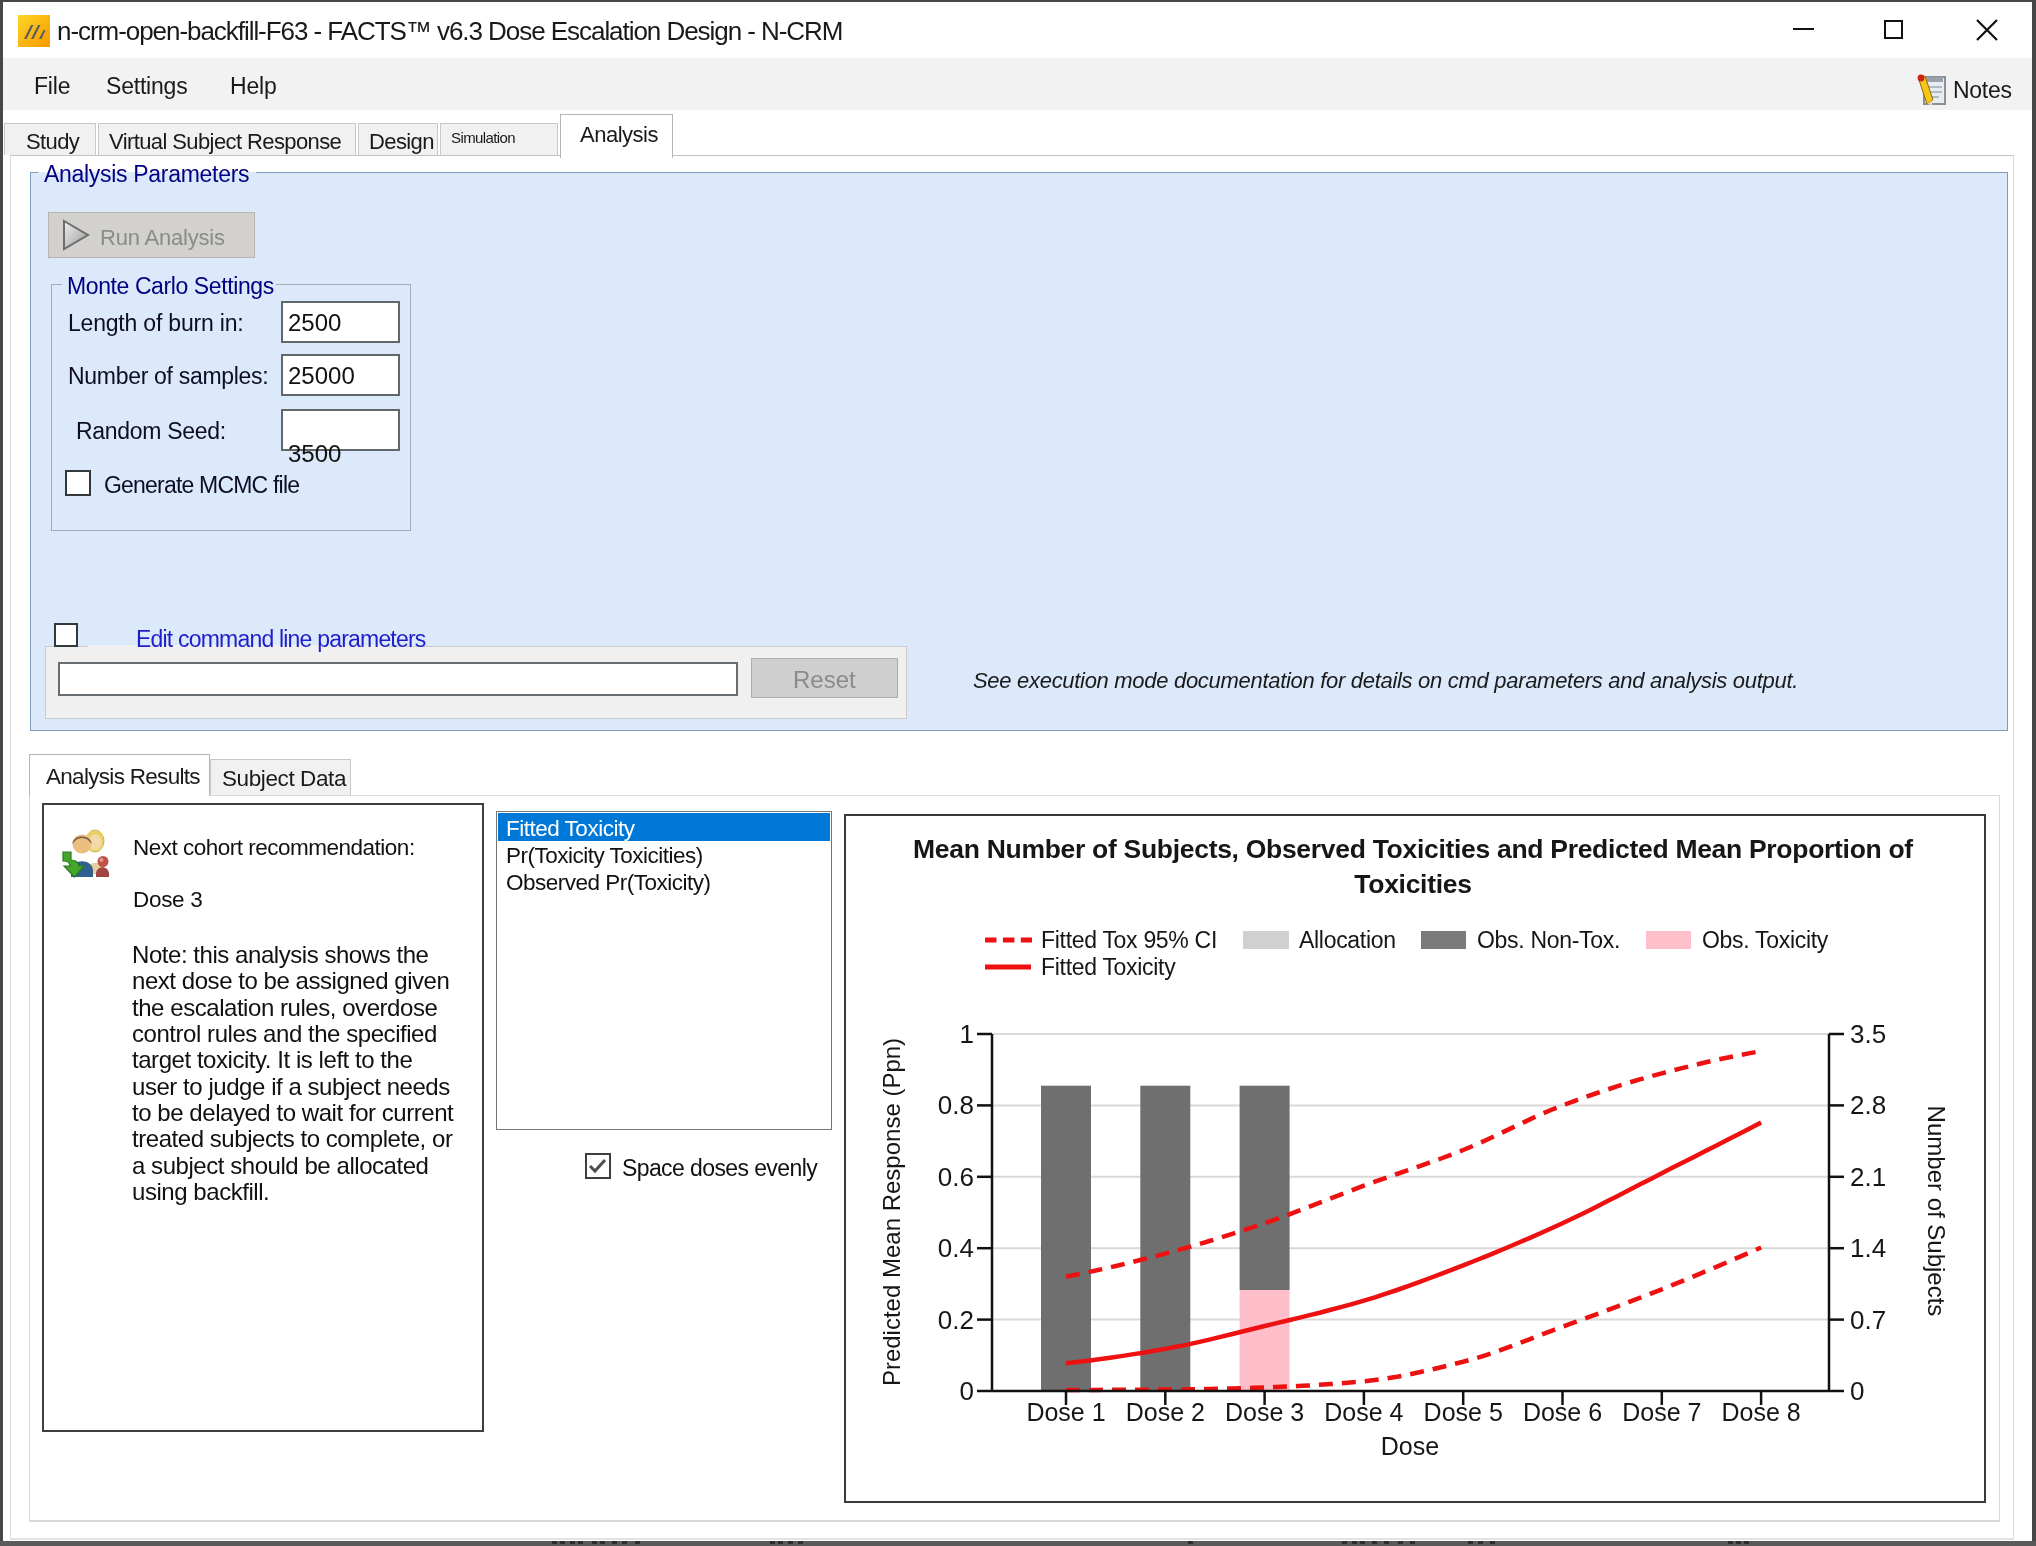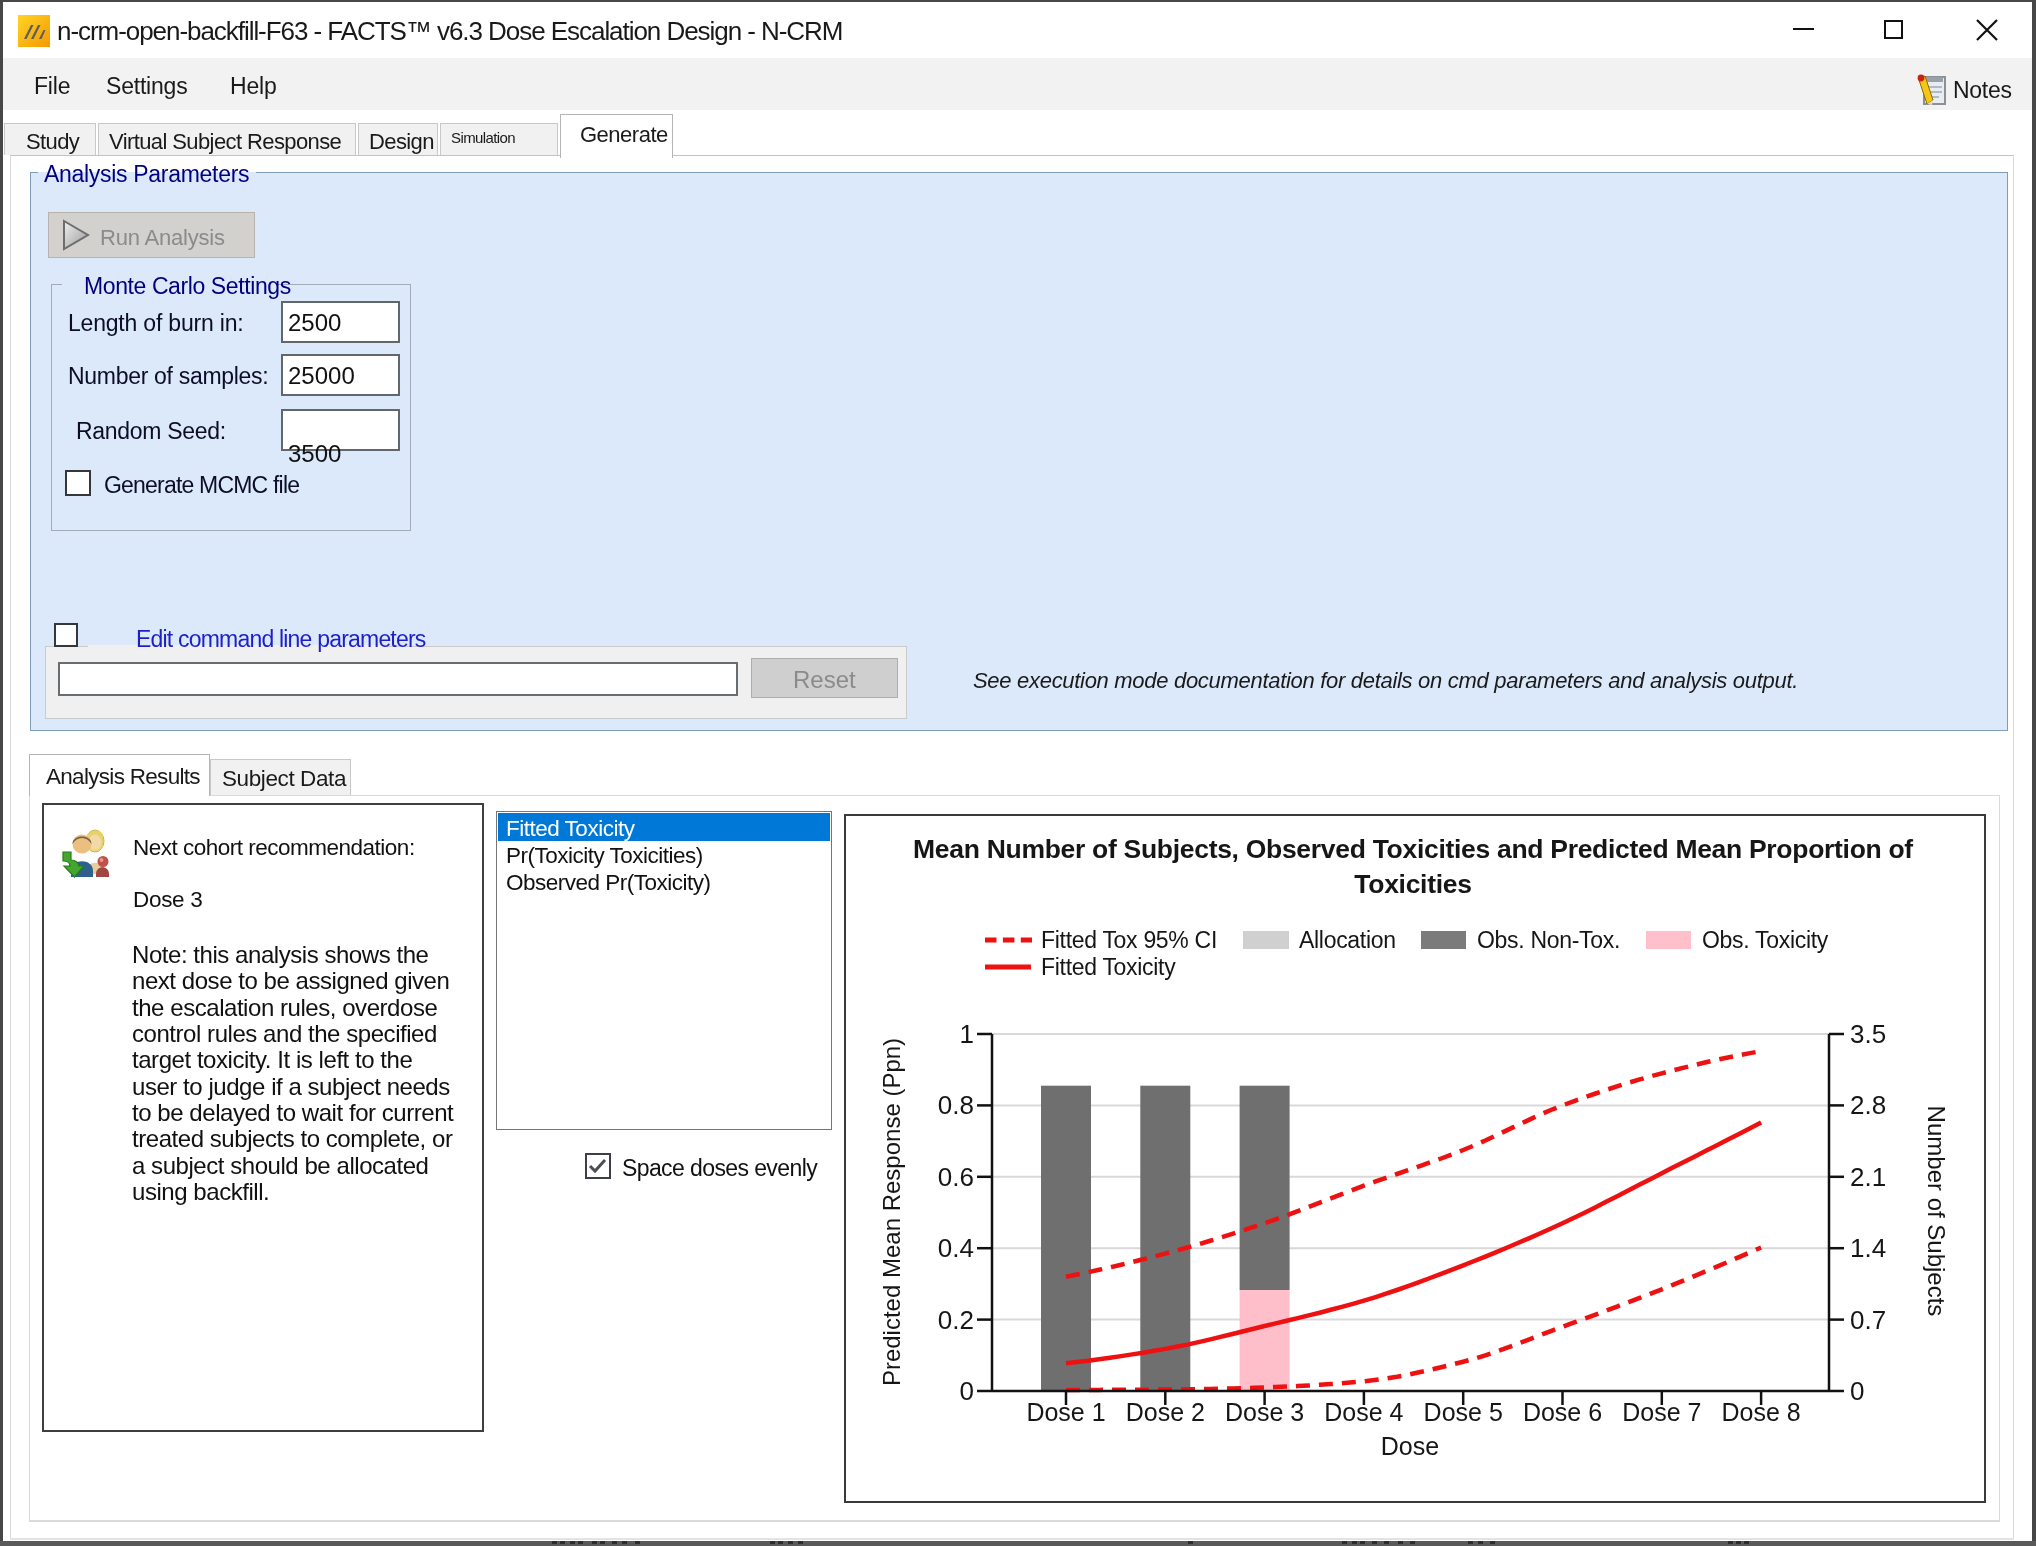--- a/index.html
+++ b/index.html
@@ -60,41 +60,41 @@
   <div class="abs" style="left:10px;top:155px;width:2004px;height:1384px;background:#fff;border:1px solid #d9d9d9;border-top:1px solid #c3c3c3;"></div>
   <div class="abs" style="left:4px;top:123px;width:92px;height:32px;background:#f1f1f1;border:1px solid #c8c8c8;border-bottom:none;"></div>
   <div class="abs" style="left:26px;top:129px;font-size:22px;letter-spacing:-0.6px;color:#1a1a1a;">Study</div>
   <div class="abs" style="left:98px;top:123px;width:258px;height:32px;background:#f1f1f1;border:1px solid #c8c8c8;border-bottom:none;"></div>
   <div class="abs" style="left:109px;top:129px;font-size:22px;letter-spacing:-0.6px;color:#1a1a1a;">Virtual Subject Response</div>
   <div class="abs" style="left:358px;top:123px;width:80px;height:32px;background:#f1f1f1;border:1px solid #c8c8c8;border-bottom:none;"></div>
   <div class="abs" style="left:369px;top:129px;font-size:22px;letter-spacing:-0.6px;color:#1a1a1a;">Design</div>
   <div class="abs" style="left:440px;top:123px;width:118px;height:32px;background:#f1f1f1;border:1px solid #c8c8c8;border-bottom:none;"></div>
   <div class="abs" style="left:451px;top:129px;font-size:15px;letter-spacing:-0.6px;color:#1a1a1a;">Simulation</div>
   <div class="abs" style="left:560px;top:114px;width:113px;height:44px;background:#fff;border:1px solid #b5b5b5;border-bottom:none;"></div>
-  <div class="abs" style="left:580px;top:122px;font-size:22px;letter-spacing:-0.5px;color:#1a1a1a;">Generate</div>
+  <div class="abs" style="left:580px;top:122px;font-size:22px;letter-spacing:-0.5px;color:#1a1a1a;">Analysis</div>
 
   <div class="abs" style="left:30px;top:172px;width:1978px;height:559px;background:#dbe9fb;border:1px solid #7f9db9;"></div>
   <div class="abs" style="left:38px;top:171px;width:218px;height:3px;background:linear-gradient(#ffffff 40%, #dbe9fb 40%);"></div>
   <div class="abs" style="left:44px;top:161px;font-size:23px;letter-spacing:-0.3px;"><span class="navy">Analysis Parameters</span></div>
 
   <div class="abs" style="left:48px;top:212px;width:207px;height:46px;background:#d2d1ce;border:1px solid #b7b4ad;"></div>
   <svg class="abs" style="left:62px;top:219px;" width="30" height="32">
     <defs>
         <linearGradient id="lg2" x1="0" y1="0" x2="1" y2="1">
       <stop offset="0" stop-color="#efefef"></stop>
           <stop offset="1" stop-color="#9a9a9a"></stop>
     </linearGradient>
       </defs>
     <path d="M2 2 L26 16 L2 30 Z" fill="url(#lg2)" stroke="#6d6d6d" stroke-width="2"></path>
   </svg>
   <div class="abs" style="left:100px;top:225px;font-size:22px;letter-spacing:-0.2px;color:#8b8b8b;">Run Analysis</div>
 
   <div class="abs" style="left:51px;top:284px;width:360px;height:247px;border:1px solid #a3adb9;"></div>
   <div class="abs" style="left:62px;top:283px;width:214px;height:3px;background:#dbe9fb;"></div>
-  <div class="abs navy" style="left:67px;top:273px;font-size:23px;letter-spacing:-0.4px;margin-left:17px;">Monte Carlo Settings</div>
+  <div class="abs navy" style="left:67px;top:273px;font-size:23px;letter-spacing:-0.4px;">Monte Carlo Settings</div>
 
   <div class="abs" style="left:68px;top:310px;font-size:23px;letter-spacing:-0.2px;color:#0d0d28;">Length of burn in:</div>
   <div class="abs" style="left:281px;top:301px;width:119px;height:42px;background:#fff;border:2px solid #62676c;"></div>
   <div class="abs" style="left:288px;top:309px;font-size:24px;color:#111;">2500</div>
 
   <div class="abs" style="left:68px;top:363px;font-size:23px;letter-spacing:-0.3px;color:#0d0d28;">Number of samples:</div>
   <div class="abs" style="left:281px;top:354px;width:119px;height:42px;background:#fff;border:2px solid #62676c;"></div>
   <div class="abs" style="left:288px;top:362px;font-size:24px;color:#111;">25000</div>
 
   <div class="abs" style="left:76px;top:418px;font-size:23px;letter-spacing:-0.3px;color:#0d0d28;">Random Seed:</div>

